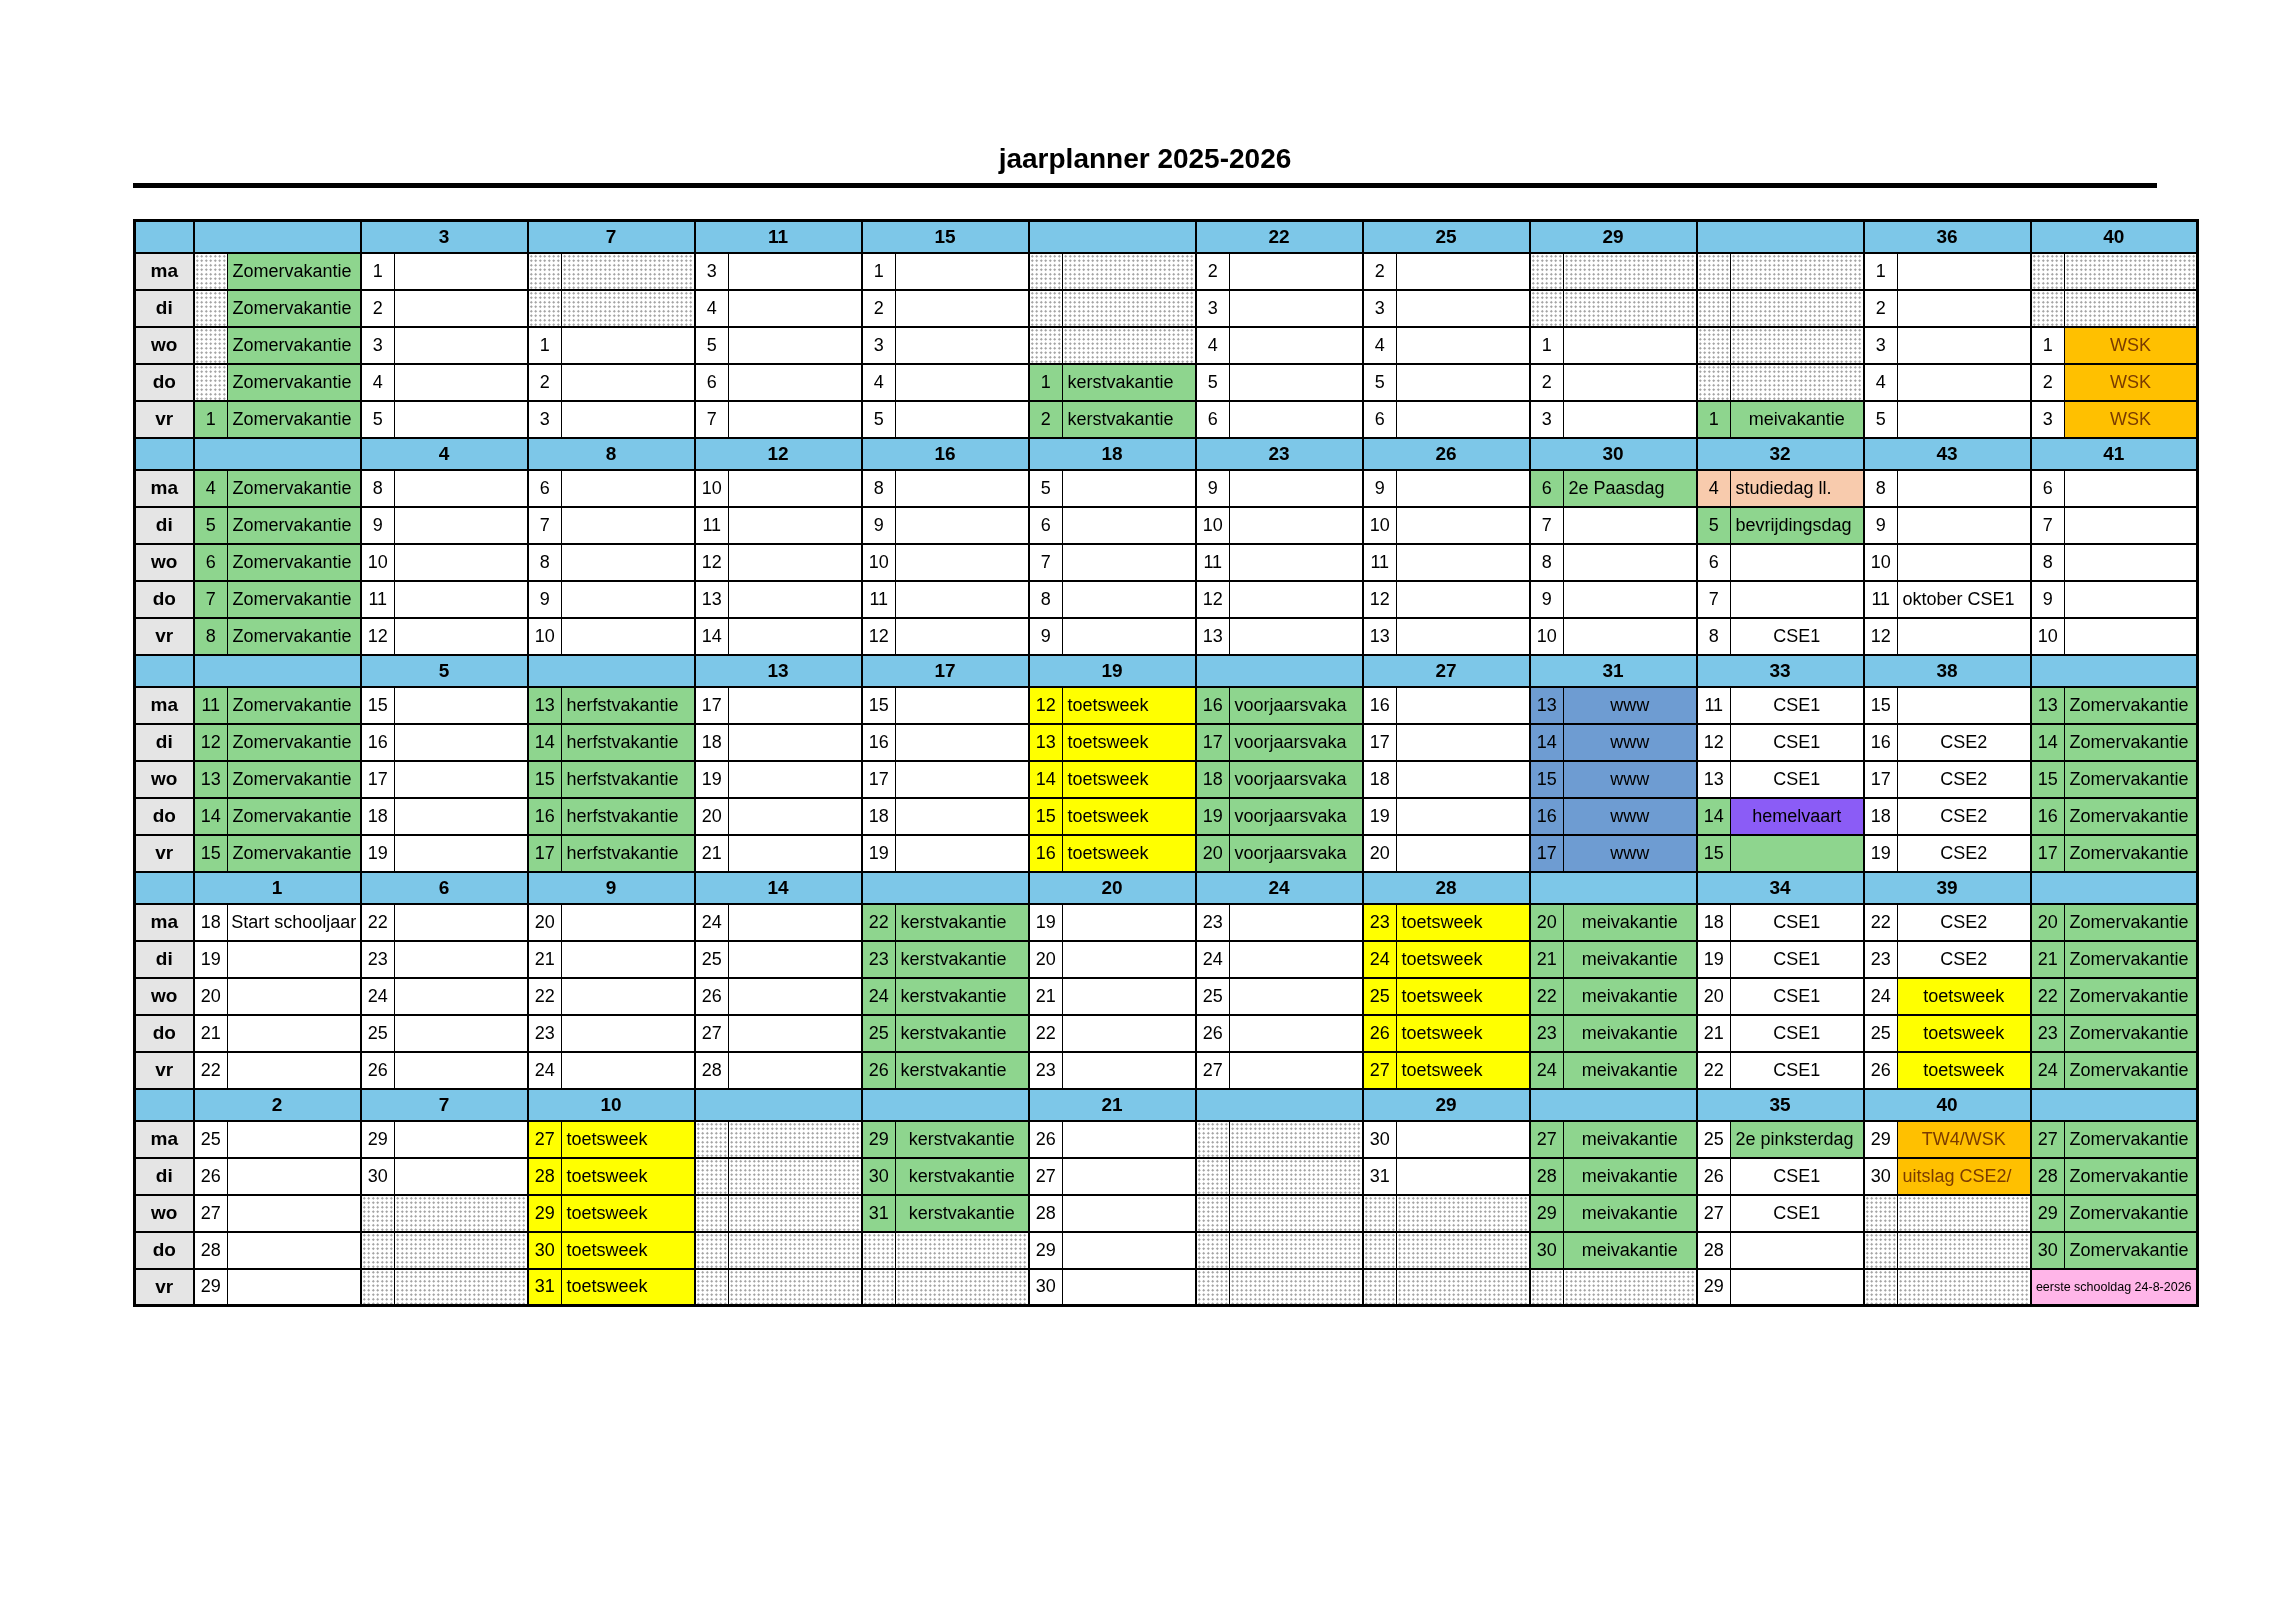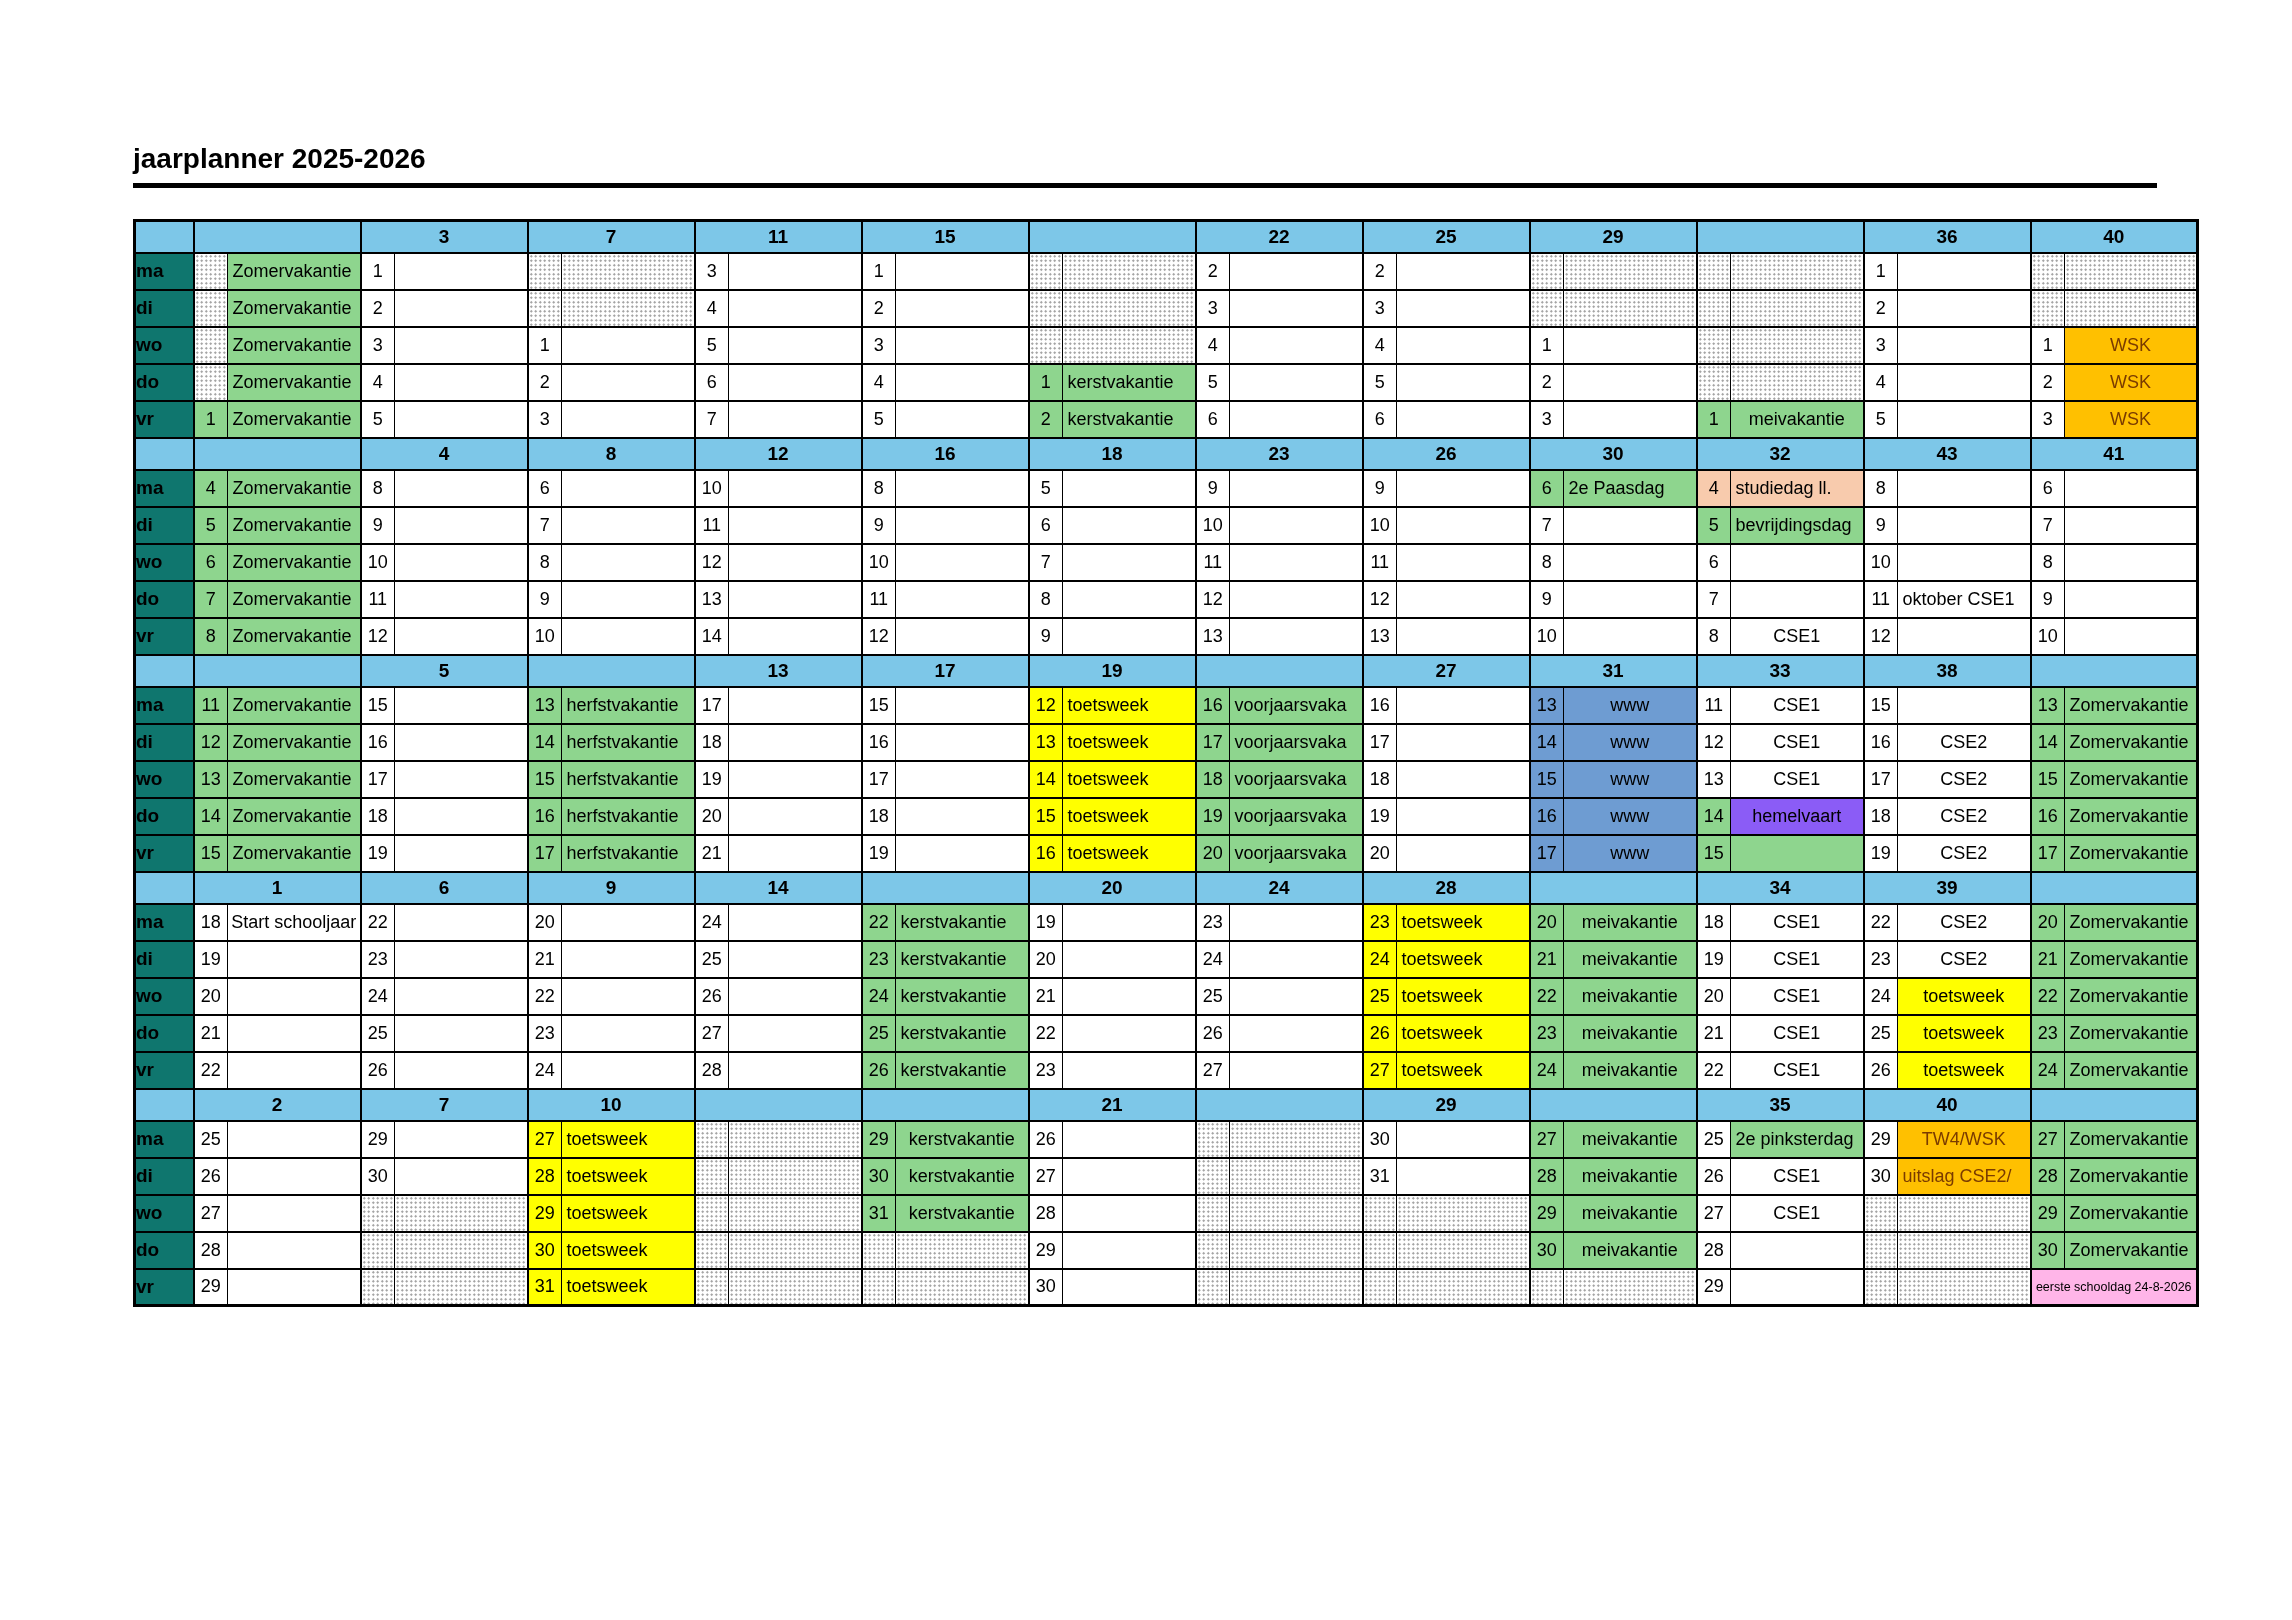--- a/index.html
+++ b/index.html
@@ -1,27 +1,27 @@
 <!DOCTYPE html>
 <html style="font-size:14.3px"><head>
 <meta charset="utf-8">
 <style>
   html,body{margin:0;padding:0;background:#fff;}
   body{width:2293px;height:1620px;position:relative;font-family:"Liberation Sans",sans-serif;color:#000;overflow:hidden;}
-  .title{position:absolute;top:143px;left:133px;width:2024px;font-size:28px;font-weight:bold;}
+  .title{position:absolute;top:143px;left:133px;width:2024px;text-align:center;font-size:28px;font-weight:bold;}
   .rule{position:absolute;top:183px;left:133px;width:2024px;height:5.4px;background:#000;}
   .planner-wrap{position:absolute;top:219px;left:133px;}
   table{border-collapse:collapse;table-layout:fixed;border:3.6px solid #000;}
   td{border:2.7px solid #000;padding:0;overflow:hidden;vertical-align:middle;}
   tr.hdr{height:36px;}
   tr.band{height:32px;}
   tr.dayr{height:37px;}
   td.month{font-weight:bold;font-size:20.6px;text-align:center;background:#fff;}
   td.band{font-weight:bold;font-size:19px;text-align:center;}
-  td.dlab{font-weight:bold;font-size:19px;text-align:left;background:#0f766e;margin-left:28px;}
+  td.dlab{font-weight:bold;font-size:19px;text-align:center;background:#e5e5e5;margin-left:28px;}
   td.num{font-size:18px;text-align:center;border-right-width:1.8px;background:#fff;}
   td.lab{font-size:18px;text-align:left;padding-left:4.5px;white-space:nowrap;border-left-width:1.8px;background:#fff;}
   td.lab.ctr{text-align:center;padding-left:0;}
   td.dotted{background-color:#fff;background-image:radial-gradient(#9c9c9c 1px,rgba(0,0,0,0) 1.1px);background-size:4.5px 4.5px;}
   td.sm{font-size:12.5px;line-height:1.12;white-space:normal;padding:0.9px 2.7px;text-align:center;}
 </style>
 </head>
 <body>
 
 <div class="title">jaarplanner 2025-2026</div>

